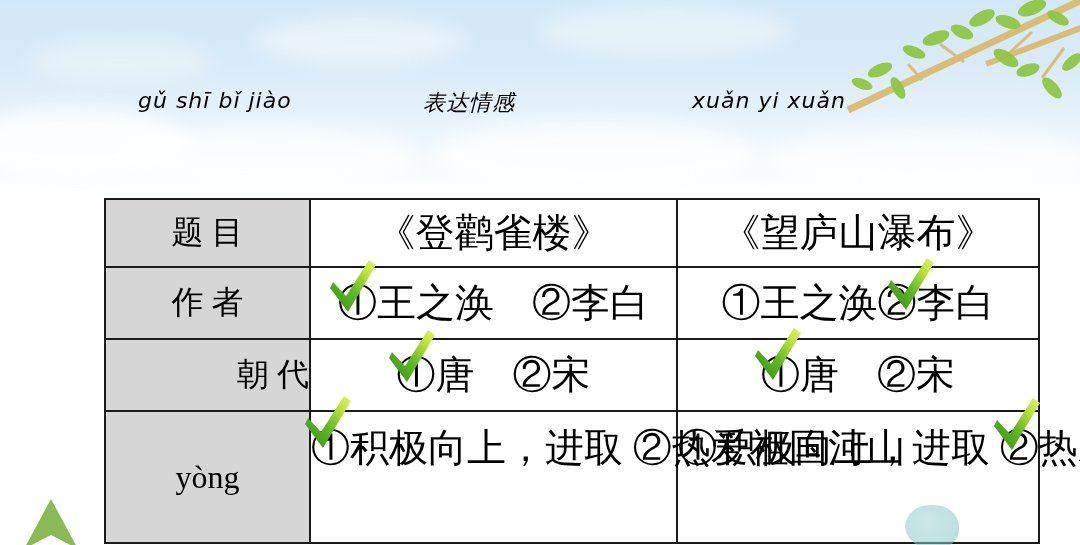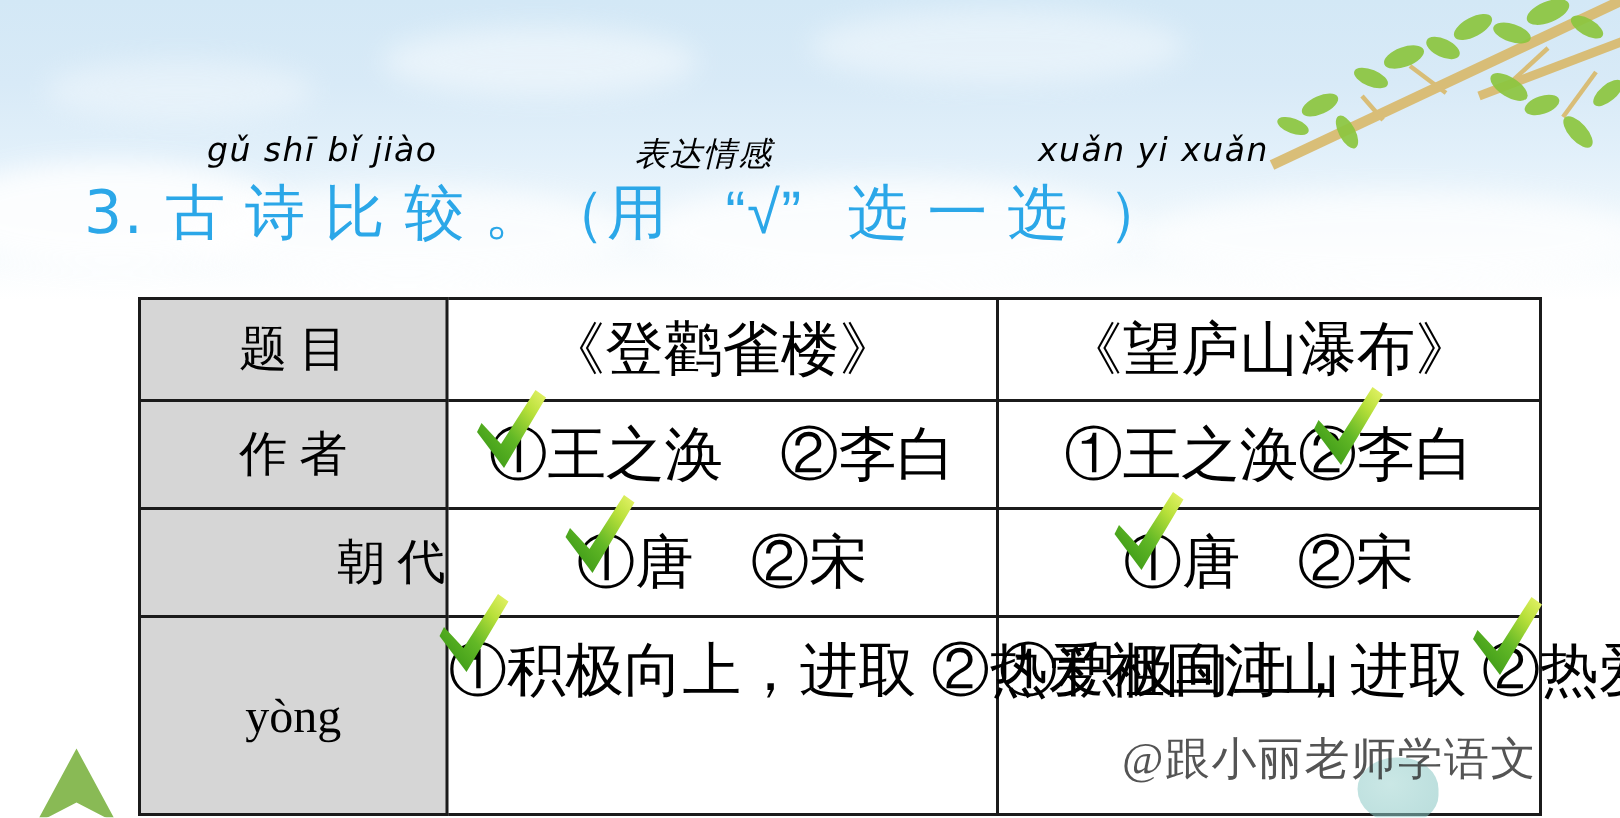--- a/index.html
+++ b/index.html
@@ -113,21 +113,21 @@
   .title-row .num { font-family: "DejaVu Sans", sans-serif; }
   .title-row .sp1 { display:inline-block; width: 14px; }
   .title-row .sp2 { display:inline-block; width: 38px; }
   .title-row .sp3 { display:inline-block; width: 30px; }
   .title-row .sp4 { display:inline-block; width: 26px; }
   .title-row .chk { font-size: 40px; }
 
   
   .tbl {
     position: absolute;
-    left: 92px;
+    left: 104px;
     top: 198px;
     width: 928px;
     border-collapse: collapse;
     table-layout: fixed;
     padding-left: 44px;
   }
   .tbl td {
     border: 2px solid #1b1b1b;
     padding: 0;
     vertical-align: middle;
@@ -245,23 +245,20 @@
   <svg class="corner-leaf" viewBox="0 0 70 60">
     <path d="M35 4 L62 54 L35 40 L8 54 Z" fill="#7cb342" opacity="0.9"></path>
   </svg>
 
   <div class="heading">
     <div class="pinyin-row">
       <span class="py p1">gǔ shī bǐ jiào</span>
       <span class="py p2">表达情感</span>
       <span class="py p3">xuǎn yi xuǎn</span>
     </div>
-    <div class="title-row">
-      <span class="num">3.</span><span class="sp1"></span><span>古 诗 比 较 。</span><span>（</span><span>用</span><span class="sp2"></span><span>“</span><span class="chk">√</span><span>”</span><span class="sp3"></span><span>选 一 选</span><span class="sp4"></span><span>）</span>
-    </div>
   </div>
 
   <table class="tbl">
     <tbody>
         <tr class="r-head">
       <td class="lbl">题 目</td>
       <td class="colA">《登鹳雀楼》</td>
       <td class="colB">《望庐山瀑布》</td>
     </tr>
 
@@ -403,15 +400,14 @@
             </svg>
             <span>②热爱祖国河山</span>
           </div>
         </div>
       </td>
     </tr>
   </tbody>
     </table>
 
   <div class="wm-blob"></div>
-  <div class="watermark">@跟小丽老师学语文</div>
 
 </div>
 
 </body></html>

